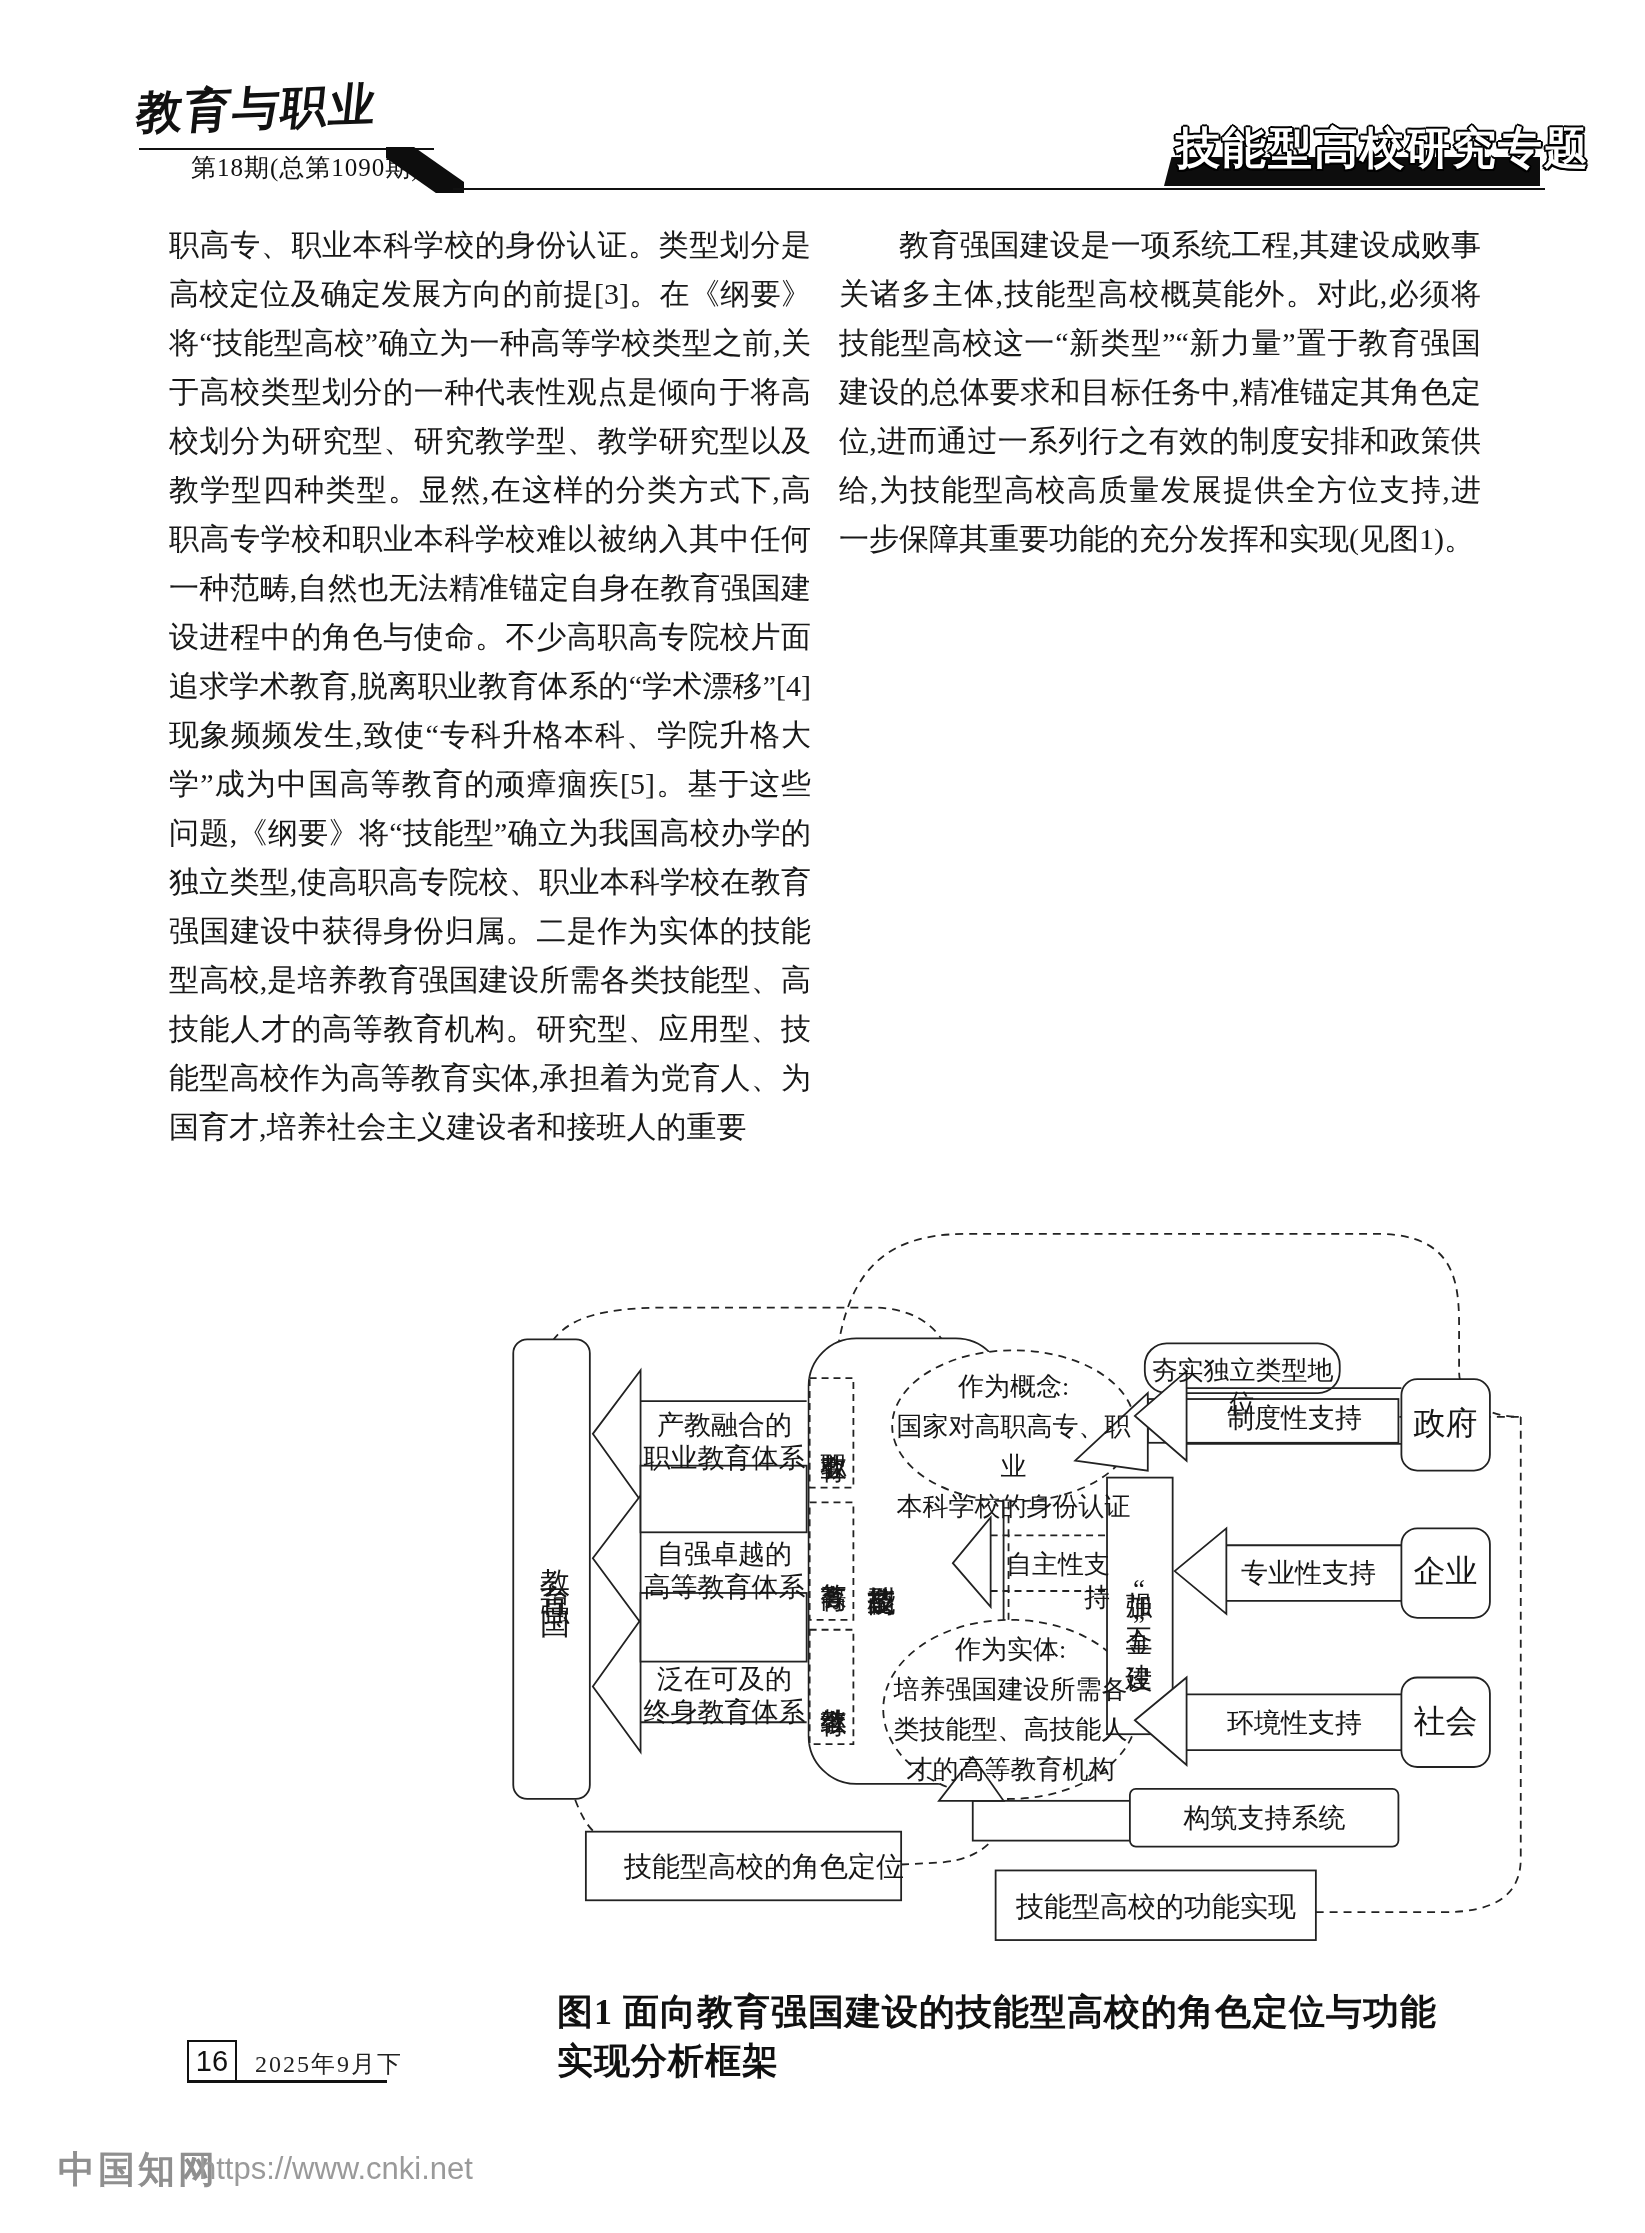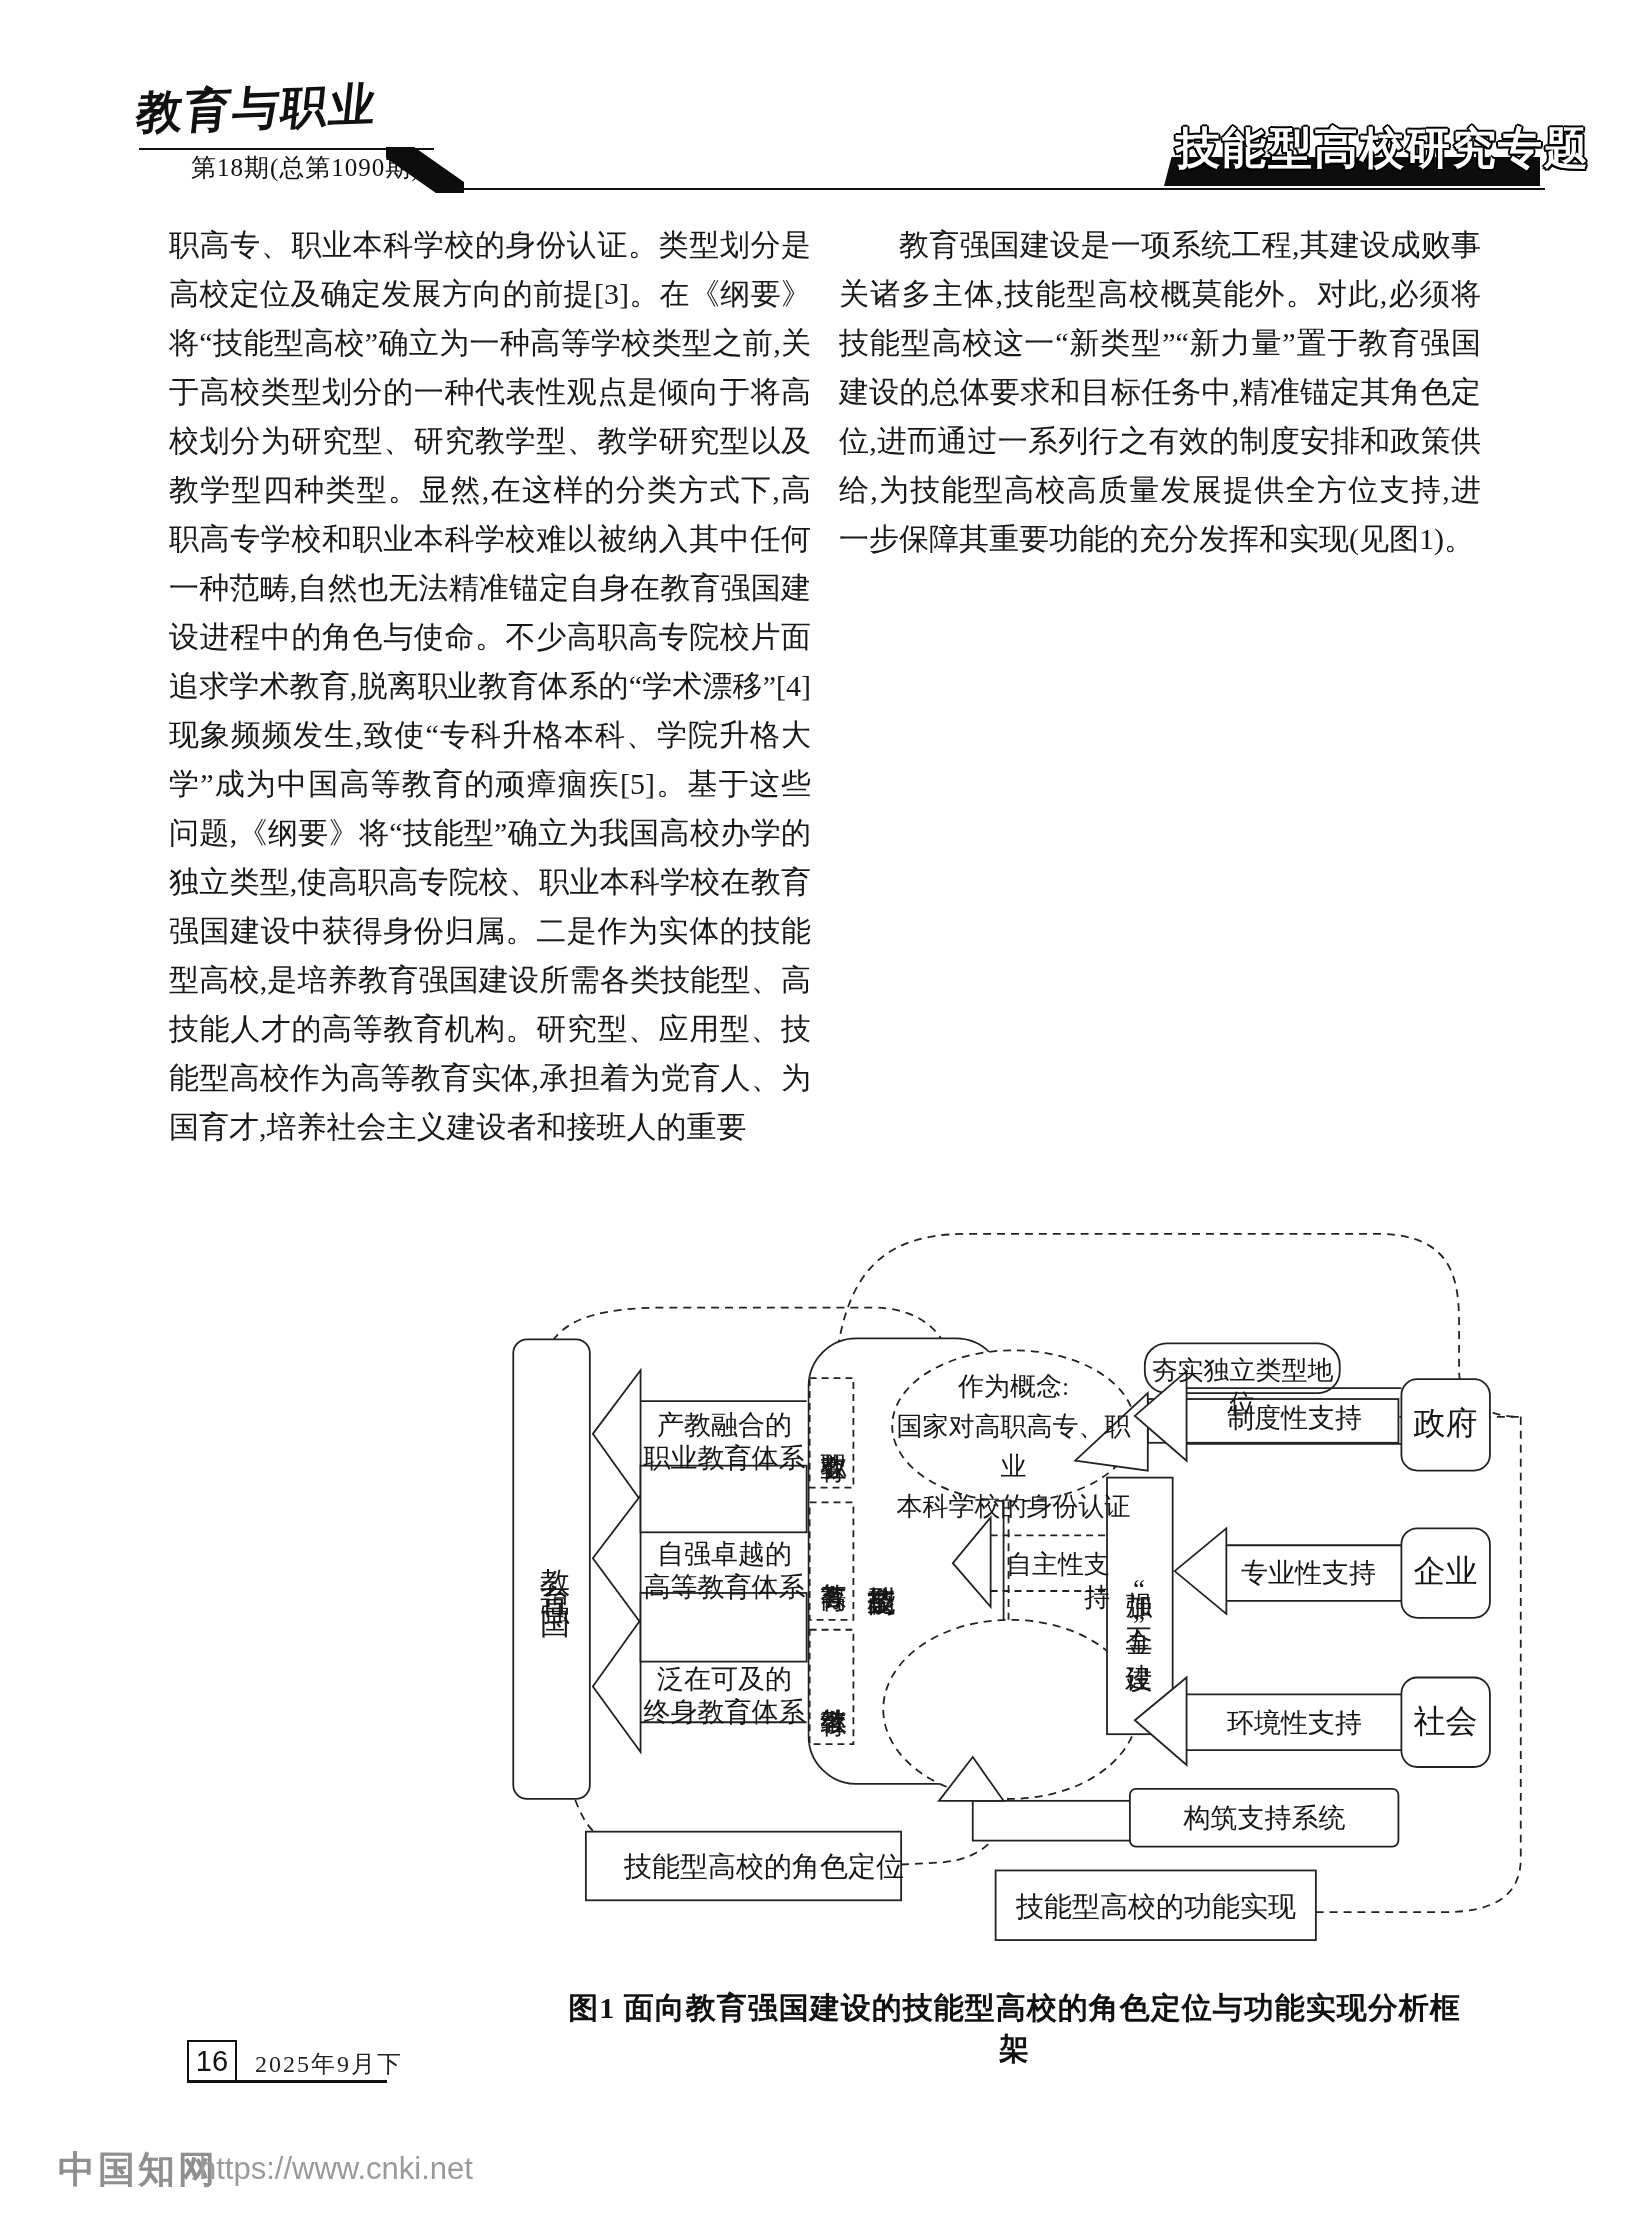--- a/index.html
+++ b/index.html
@@ -40,22 +40,22 @@
   .fig { position:absolute; left:498px; top:1222px; width:1040px; height:731px; }
   .fig svg { position:absolute; left:0; top:0; }
   .fig-label {
     position:absolute; white-space:pre-line; text-align:center; color:#161616;
     font-size:27px; line-height:33px;
   }
   .vlbl {
     position:absolute; writing-mode:vertical-rl; text-orientation:upright; color:#161616;
     font-size:28px; text-align:center;
   }
-  .caption { position:absolute; left:557px; top:1988px; width:915px; text-align:center;
-    font-size:30px; font-weight:bold; color:#111; letter-spacing:1px; }
+  .caption { position:absolute; left:557px; top:1988px; width:915px; text-align:left;
+    font-size:36px; font-weight:bold; color:#111; letter-spacing:1px; }
   
   .pagenum-box { position:absolute; left:187px; top:2040px; width:50px; height:42px;
     border:2px solid #111; text-align:center; font-size:29px; line-height:38px;
     font-family:"Liberation Sans","DejaVu Sans",sans-serif; color:#111; }
   .issue-date { position:absolute; left:255px; top:2048px; font-size:24px; color:#222; letter-spacing:2px; }
   .footer-rule { position:absolute; left:187px; top:2080px; width:200px; height:3px; background:#111; }
   .wm-name { position:absolute; left:50px; top:2145px; font-size:37px; font-weight:bold; color:#8f8f8f;
     font-family:"Liberation Sans","DejaVu Sans",sans-serif; letter-spacing:3px;margin-left:8px; }
   .wm-url  { position:absolute; left:199px; top:2151px; font-size:31px; color:#9a9a9a;
     font-family:"Liberation Sans","DejaVu Sans",sans-serif; }
@@ -142,20 +142,24 @@
 高等教育体系</div>
     <div class="fig-label" style="left:127px; top:441px; width:199px;">泛在可及的
 终身教育体系</div>
     <div class="vlbl" style="left:318px; top:162px; height:100px; font-size:26px;">职业教育</div>
     <div class="vlbl" style="left:318px; top:289px; height:103px; font-size:26px;">高等教育</div>
     <div class="vlbl" style="left:318px; top:415px; height:101px; font-size:26px;">继续教育</div>
     <div class="vlbl" style="left:364px; top:262px; height:159px; font-size:28px;">技能型高校</div>
     <div class="fig-label" style="left:398px; top:145px; width:235px; font-size:26px; line-height:40px;">作为概念:
 国家对高职高专、职业
 本科学校的身份认证</div>
+    <div class="fig-label" style="left:388px; top:408px; width:249px; font-size:26px; line-height:40px;">作为实体:
+培养强国建设所需各
+类技能型、高技能人
+才的高等教育机构</div>
     <div class="fig-label" style="left:493px; top:326px; width:119px; font-size:26px;text-align:right;">自主性支持</div>
     <div class="vlbl" style="left:623px; top:263px; height:245px; font-size:27px; letter-spacing:2px;">加强“五金”建设</div>
     <div class="fig-label" style="left:647px; top:132px; width:195px; font-size:26px;">夯实独立类型地位</div>
     <div class="fig-label" style="left:697px; top:180px; width:199px;">制度性支持</div>
     <div class="fig-label" style="left:716px; top:335px; width:189px;">专业性支持</div>
     <div class="fig-label" style="left:697px; top:485px; width:199px;">环境性支持</div>
     <div class="fig-label" style="left:903px; top:185px; width:89px; font-size:32px;">政府</div>
     <div class="fig-label" style="left:903px; top:333px; width:89px; font-size:32px;">企业</div>
     <div class="fig-label" style="left:903px; top:483px; width:89px; font-size:32px;">社会</div>
     <div class="fig-label" style="left:632px; top:580px; width:269px;">构筑支持系统</div>

